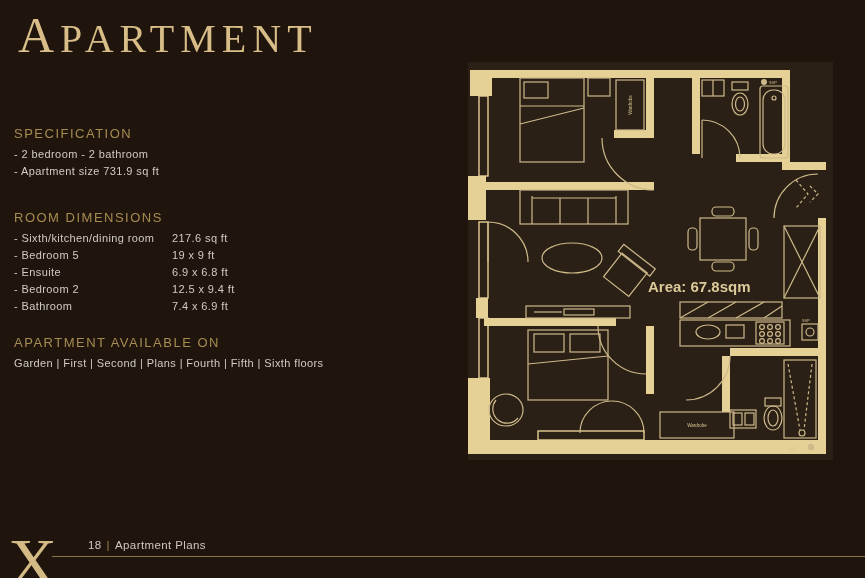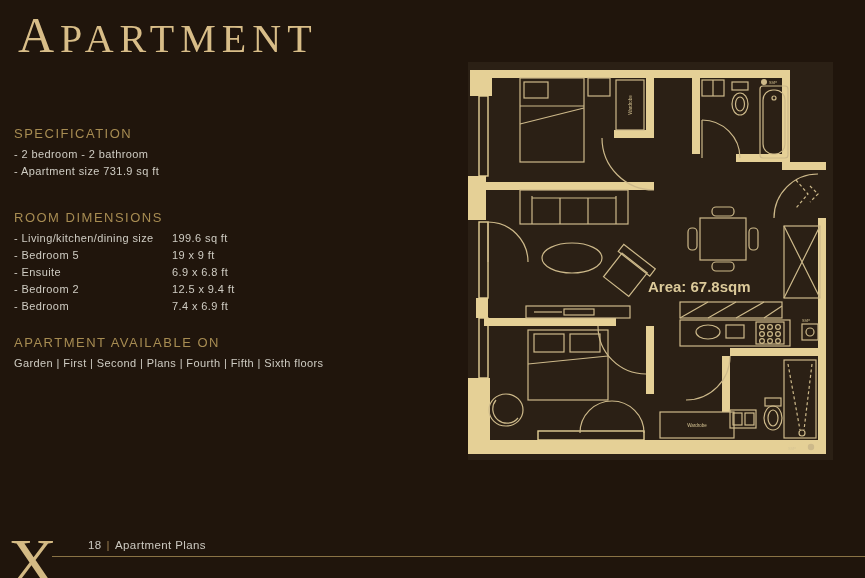--- a/index.html
+++ b/index.html
@@ -75,37 +75,37 @@
 <div class="left-col">
   <div>
     <h2 class="section-heading">SPECIFICATION</h2>
     <p class="spec-item">- 2 bedroom - 2 bathroom</p>
     <p class="spec-item">- Apartment size 731.9 sq ft</p>
   </div>
 
   <div class="dims">
     <h2 class="section-heading">ROOM DIMENSIONS</h2>
     <div class="dim-row">
-      <span class="dim-label">- Living/kitchen/dining size</span>
-      <span class="dim-value">199.6 sq ft</span>
+      <span class="dim-label">- Sixth/kitchen/dining room</span>
+      <span class="dim-value">217.6 sq ft</span>
     </div>
     <div class="dim-row">
       <span class="dim-label">- Bedroom 5</span>
       <span class="dim-value">19 x 9 ft</span>
     </div>
     <div class="dim-row">
       <span class="dim-label">- Ensuite</span>
       <span class="dim-value">6.9 x 6.8 ft</span>
     </div>
     <div class="dim-row">
       <span class="dim-label">- Bedroom 2</span>
       <span class="dim-value">12.5 x 9.4 ft</span>
     </div>
     <div class="dim-row">
-      <span class="dim-label">- Bedroom</span>
+      <span class="dim-label">- Bathroom</span>
       <span class="dim-value">7.4 x 6.9 ft</span>
     </div>
   </div>
 
   <div class="avail">
     <h2 class="section-heading">APARTMENT AVAILABLE ON</h2>
     <div class="avail-floors">Garden | First | Second | Plans | Fourth | Fifth | Sixth floors</div>
   </div>
 </div>
 

